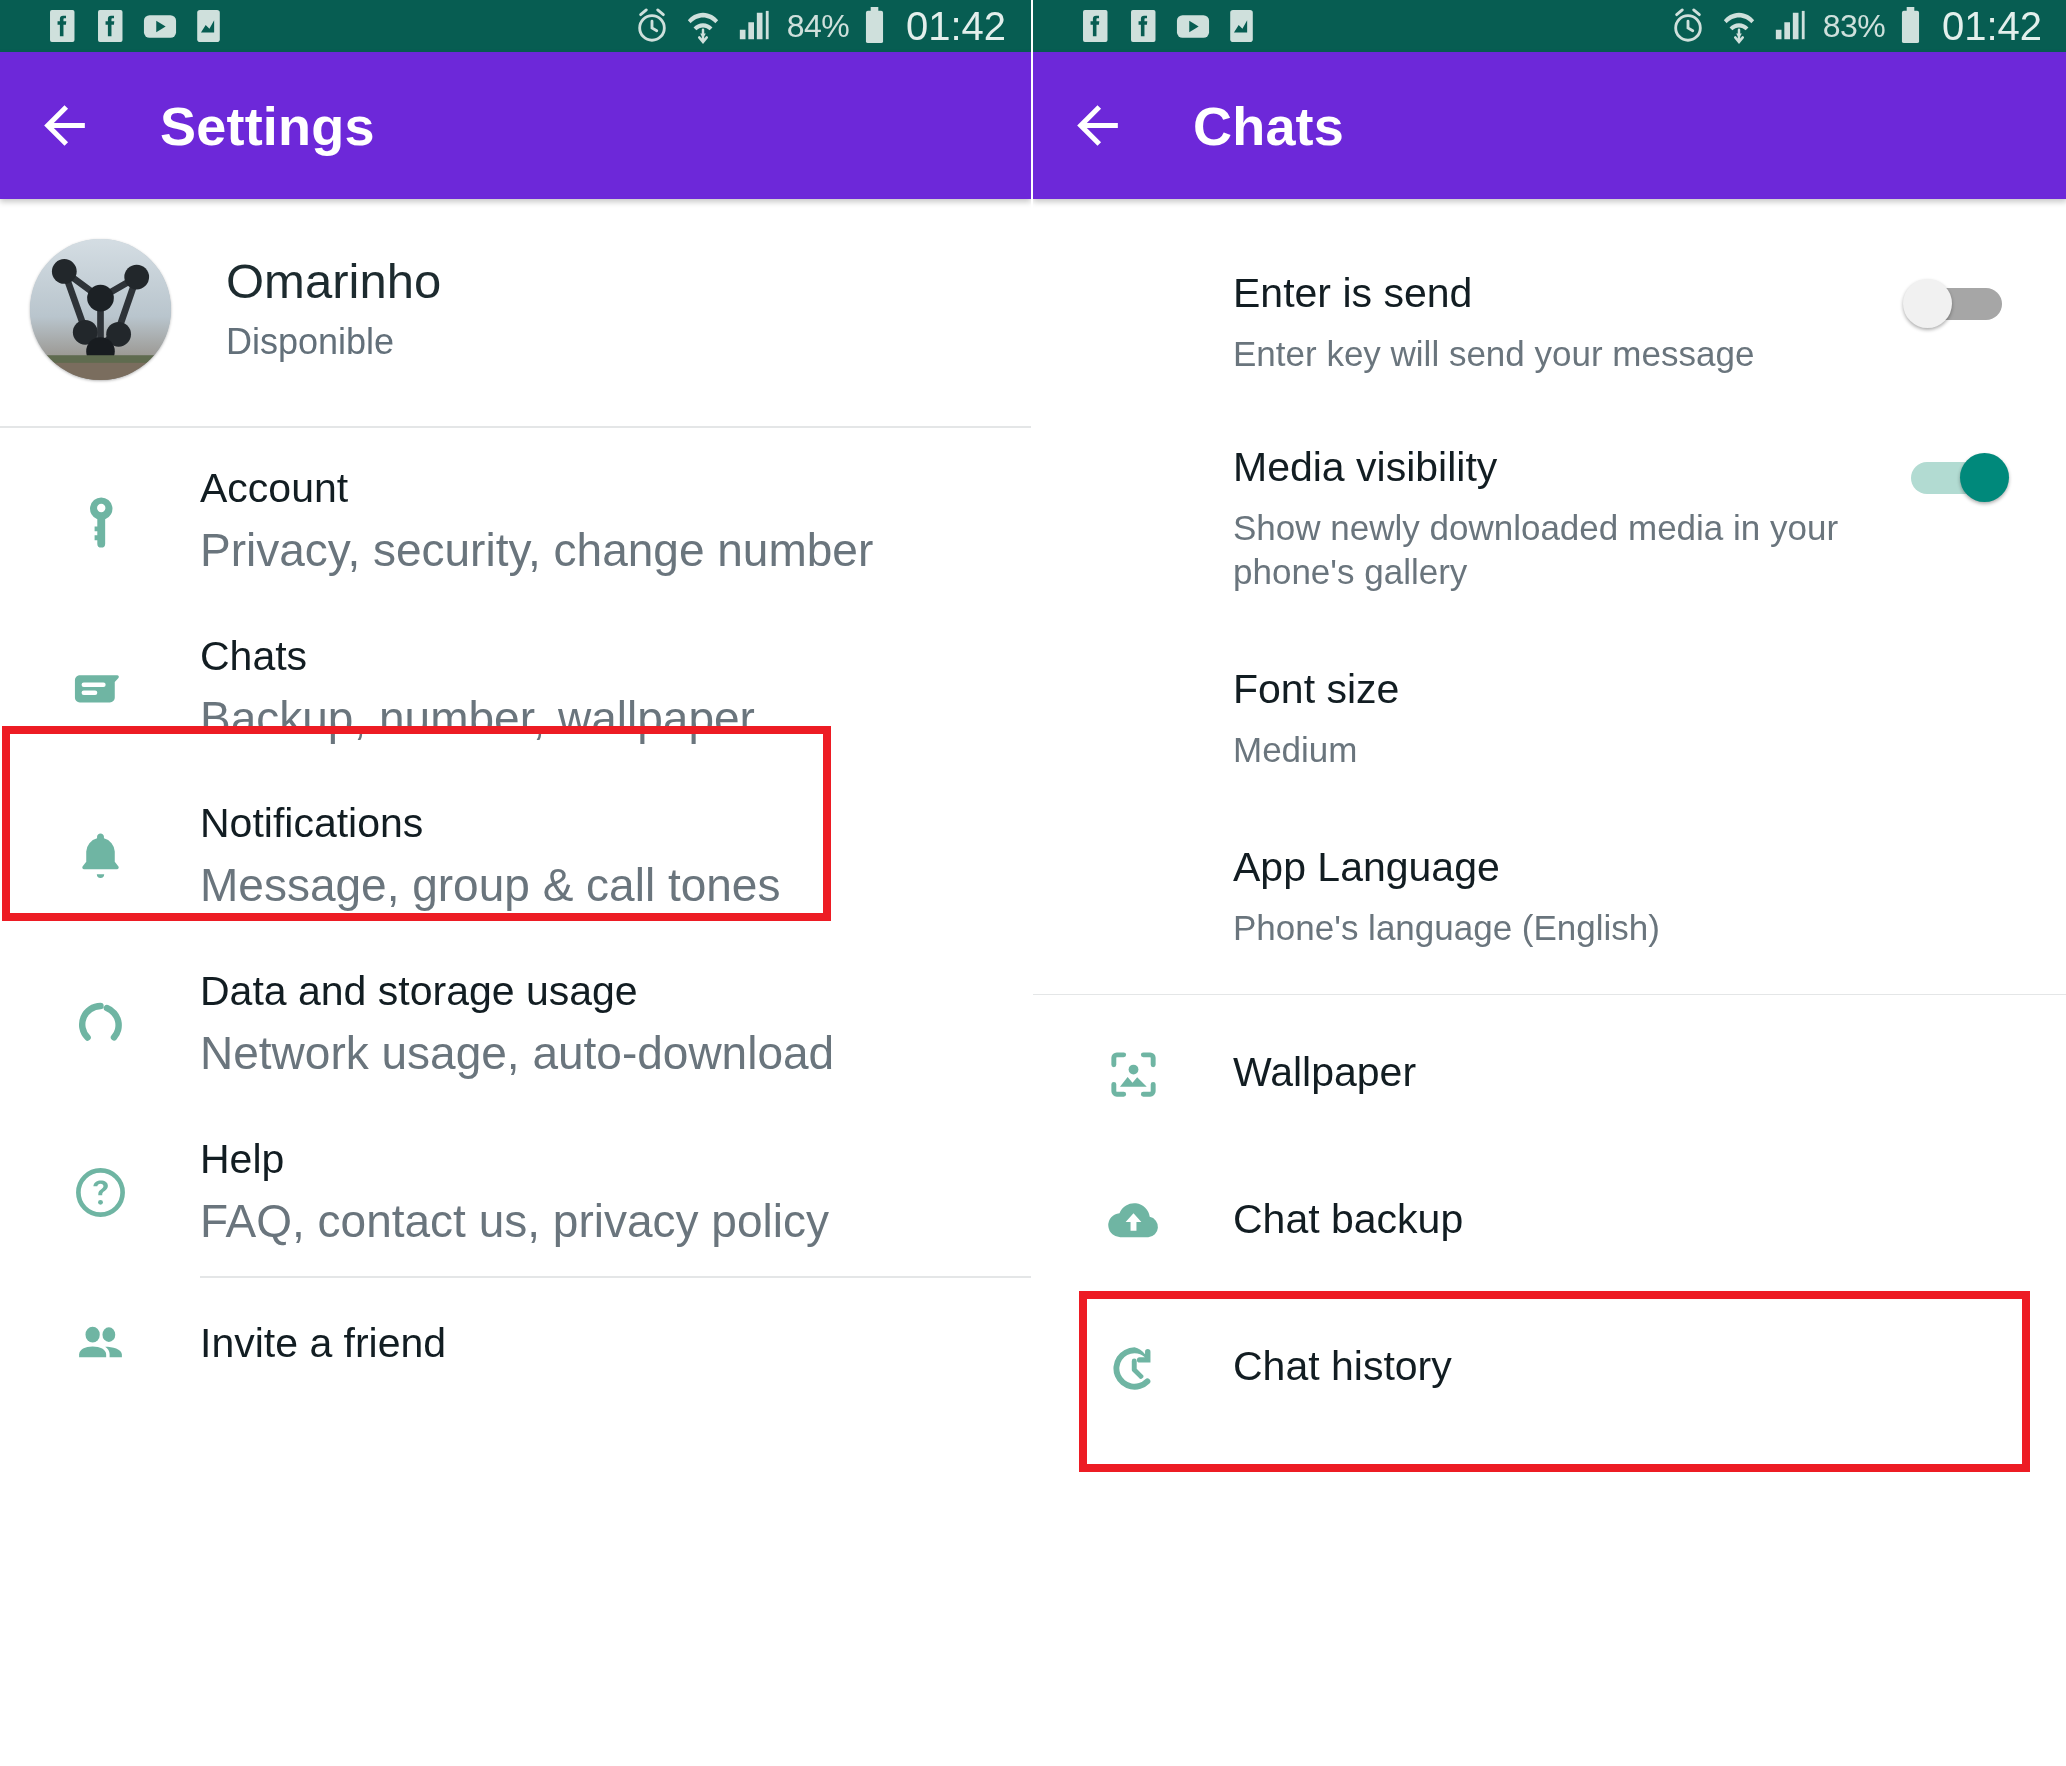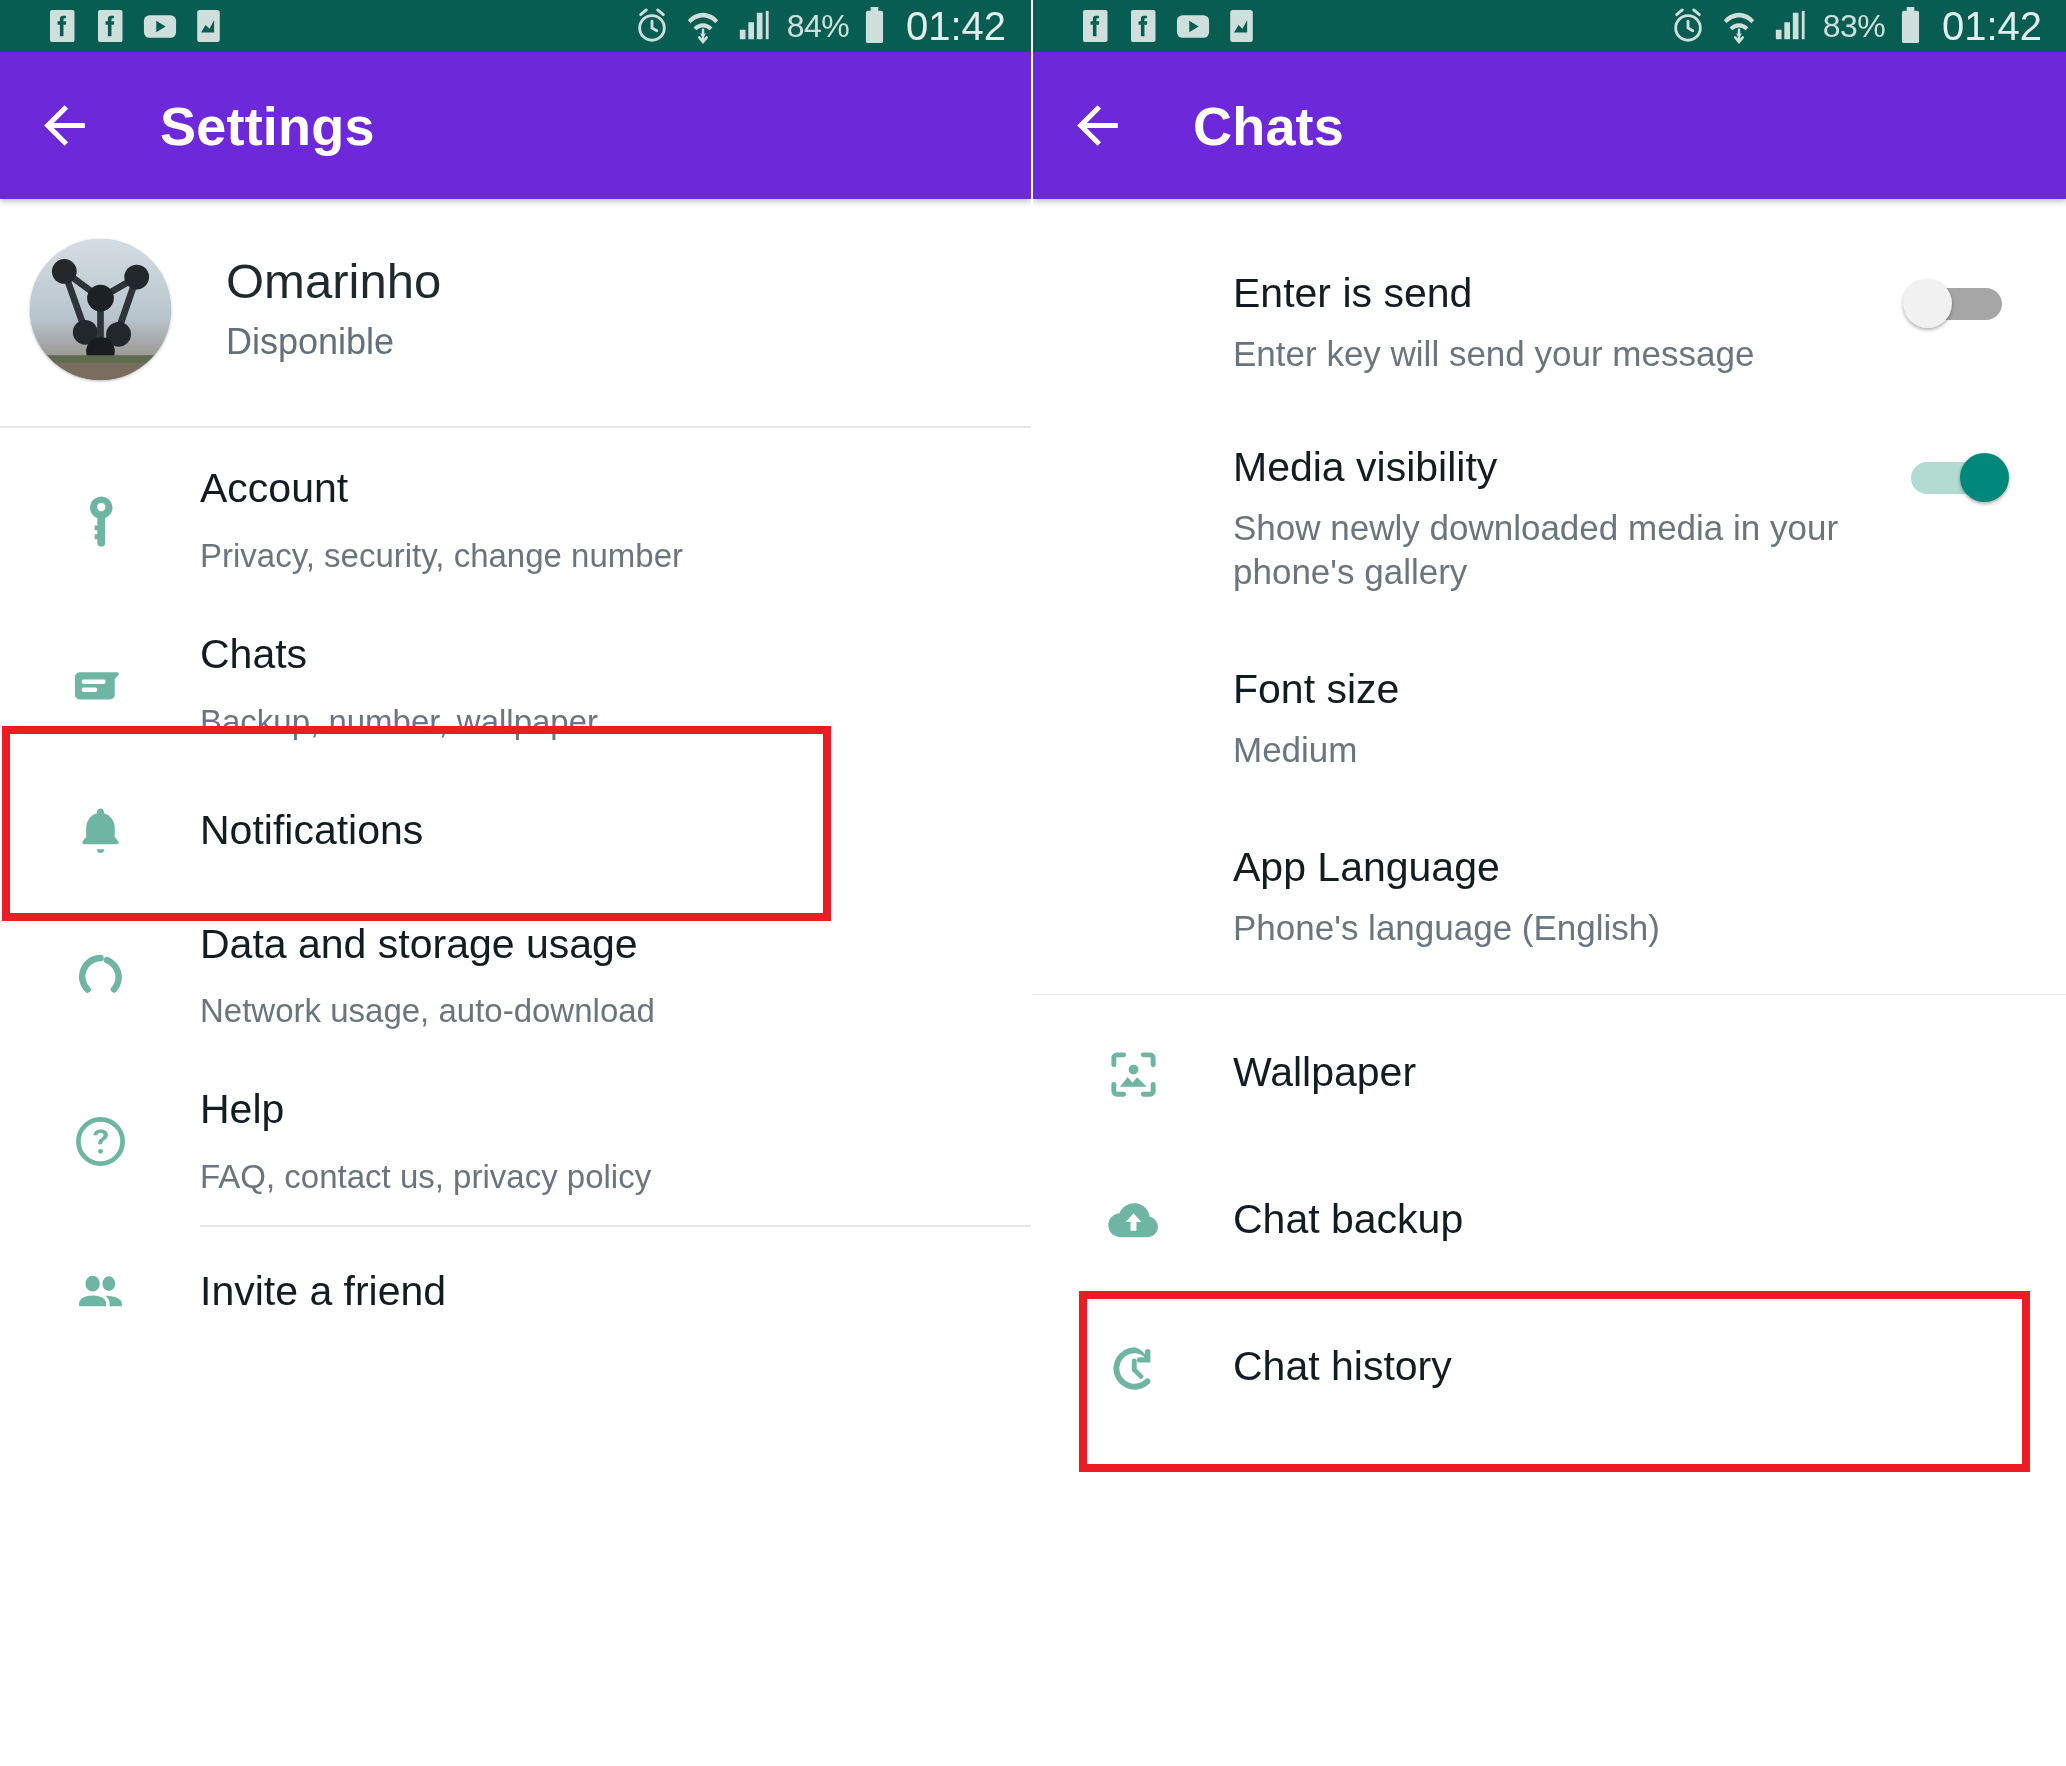--- a/index.html
+++ b/index.html
@@ -71,21 +71,21 @@
   .row {
     display: flex; align-items: center;
     padding: 28.5px 0 28.5px 0; min-height: 124px;
   }
   .row-icon {
     width: 200px; flex: none;
     display: flex; align-items: center; justify-content: center;
   }
   .row-body { flex: 1; }
   .row-title { font-size: 41px; color: #121d22; line-height: 1.12; }
-  .row-sub   { font-size: 33px; color: #6a757d; margin-top: 25px; line-height: 1.15; }
+  .row-sub   { font-size: 46px; color: #6a757d; margin-top: 12px; line-height: 1.15; }
 
   
   .rrow {
     display: flex; align-items: flex-start;
     padding: 32px 57px 32px 0;
   }
   .rrow-pad { padding-left: 200px; }
   .rrow-ico { width: 200px; flex: none; display:flex; align-items:center; justify-content:center; padding-top: 3.8px; }
   .rrow-body { flex: 1; padding-right: 19px; }
   .rrow-title { font-size: 41px; color: #121d22; line-height: 1.12; }
@@ -239,20 +239,21 @@
       </div>
 
       <div class="row">
         <div class="row-icon">
           <svg width="59" height="59" viewBox="0 0 24 24">
               <path class="teal" d="M12 2.6c-.8 0-1.4.6-1.4 1.4v.6A5.8 5.8 0 006.2 10v4.1l-1.5 2c-.3.5 0 1.1.6 1.1h13.4c.6 0 .9-.6.6-1.1l-1.5-2V10a5.8 5.8 0 00-4.4-5.4V4c0-.8-.6-1.4-1.4-1.4zm-1.5 16.6a1.5 1.5 0 003 0z"></path>
             </svg>
         </div>
         <div class="row-body">
           <div class="row-title">Notifications</div>
+          <div class="row-sub">Message, group &amp; call tones</div>
         </div>
       </div>
 
       <div class="row">
         <div class="row-icon">
           <svg width="59" height="59" viewBox="0 0 24 24">
               <path d="M12 3.2a8.8 8.8 0 00-6.2 15 1.3 1.3 0 001.9-1.8 6.2 6.2 0 014.3-10.6 1.3 1.3 0 000-2.6zm3.1.9a1.3 1.3 0 00-1 2.4 6.2 6.2 0 012.4 9.9 1.3 1.3 0 102 1.7A8.8 8.8 0 0015.1 4.1z" fill="#6FB5A3"></path>
             </svg>
         </div>
         <div class="row-body">

